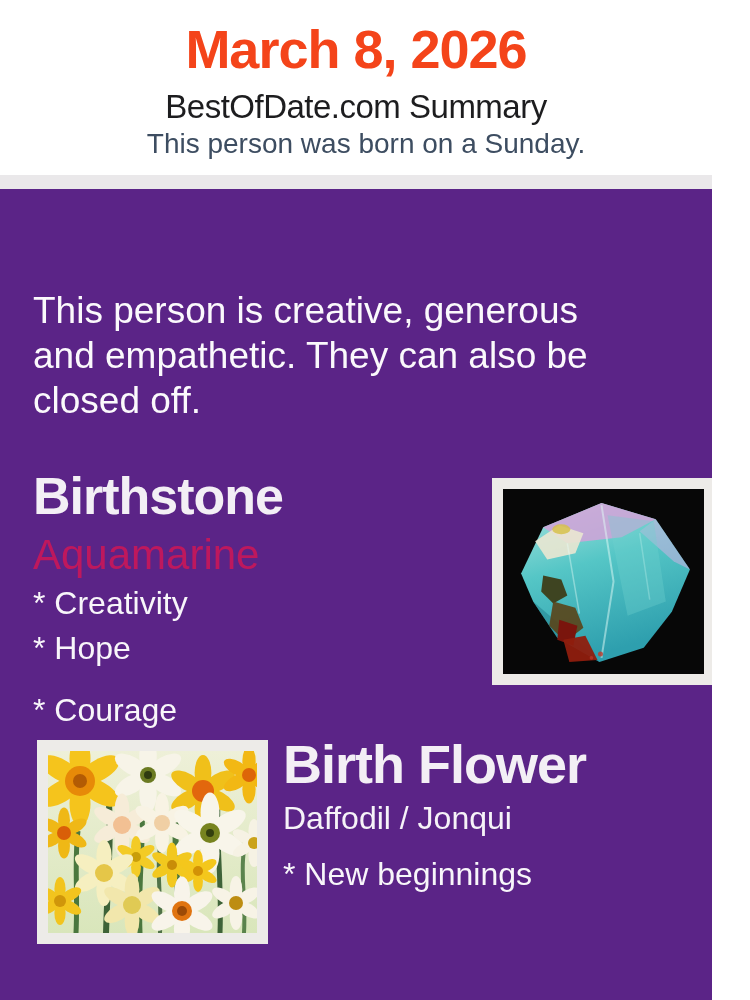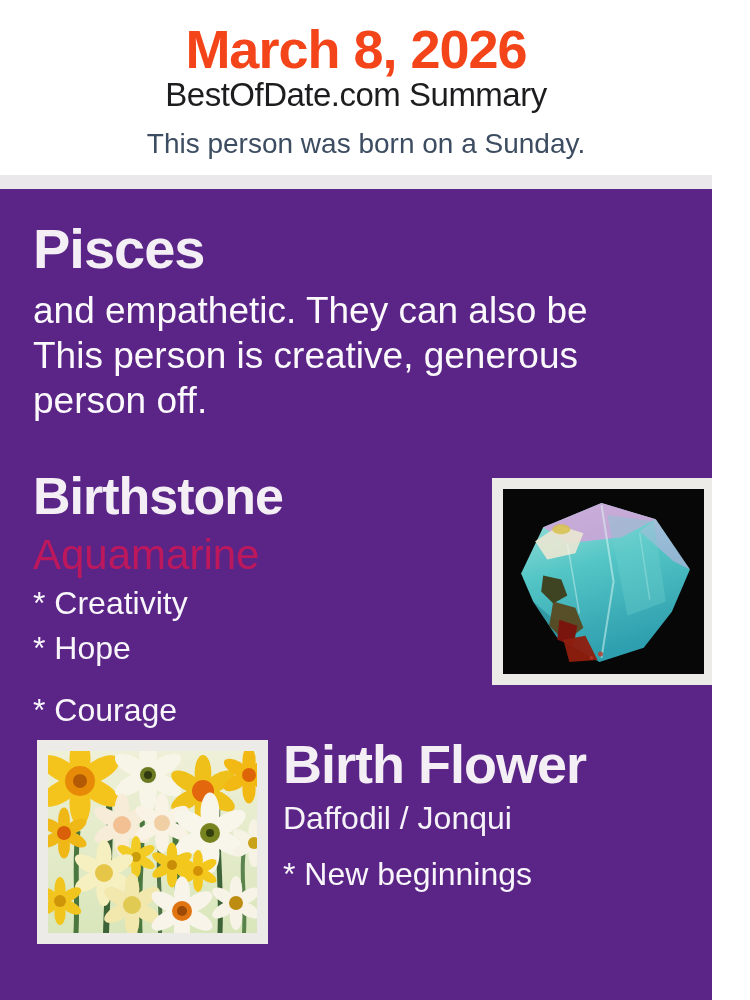--- a/index.html
+++ b/index.html
@@ -3,21 +3,21 @@
 <meta charset="utf-8">
 <style>
   html, body { margin:0; padding:0; width:750px; height:1000px; overflow:hidden; }
   body { font-family:"Liberation Sans","DejaVu Sans",sans-serif; background:#ffffff; }
   .card { position:relative; width:712px; height:1000px; background:#ffffff; overflow:hidden; }
   .abs { position:absolute; }
 
   
   .date-title { left:0; right:0; top:18px; text-align:center; font-size:54px; font-weight:700;
                 color:#f4441a; letter-spacing:-1px; }
-  .site-summary { left:0; right:0; top:76px; text-align:center; font-size:33px; font-weight:400;
+  .site-summary { left:0; right:0; top:88px; text-align:center; font-size:33px; font-weight:400;
                   color:#1d1d1f; letter-spacing:-0.5px; }
   .born-note { left:0; right:0; top:128px; text-align:center; font-size:28px; font-weight:400;
                color:#3d4d61;padding-left:20px; }
 
   .divider { left:0; top:175px; width:750px; height:14px; background:#eae8ea; }
 
   
   .details { left:0; top:189px; width:750px; height:811px; background:#5b2487; }
 
   .h-big { font-weight:700; color:#f3eff5; letter-spacing:-1px; line-height:1.1; white-space:nowrap; }
@@ -44,25 +44,24 @@
 <div class="card">
 
   <div class="abs date-title">March 8, 2026</div>
   <div class="abs site-summary">BestOfDate.com Summary</div>
   <div class="abs born-note">This person was born on a Sunday.</div>
 
   <div class="abs divider"></div>
 
   <div class="abs details"></div>
 
-  <div class="abs h-big zodiac-sign">Pisces</div>
   <div class="abs zodiac-desc">
+    <div>This person is creative, generous</div>
     <div>and empathetic. They can also be</div>
-    <div>This person is creative, generous</div>
-    <div>person off.</div>
+    <div>closed off.</div>
   </div>
 
   <div class="abs h-big birthstone-heading">Birthstone</div>
   <div class="abs birthstone-name">Aquamarine</div>
   <div class="abs trait t-bs0">* Creativity</div>
   <div class="abs trait t-bs1">* Hope</div>
   <div class="abs trait t-bs2">* Courage</div>
 
   <div class="abs photo-frame stone-frame">
     <svg viewBox="0 0 200 184" preserveAspectRatio="none">

